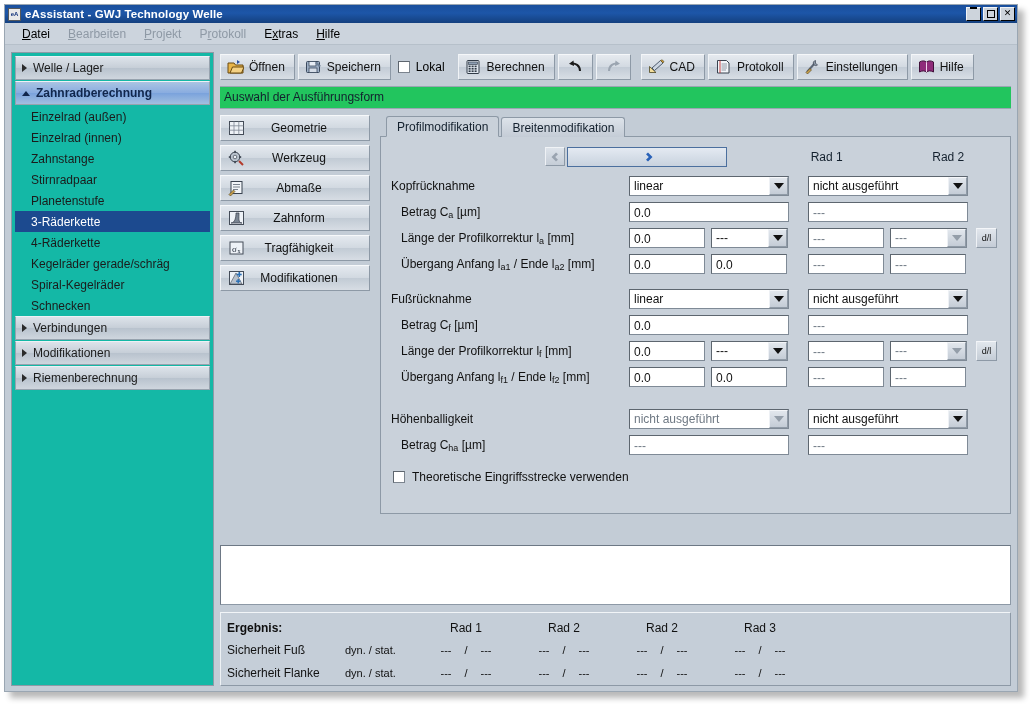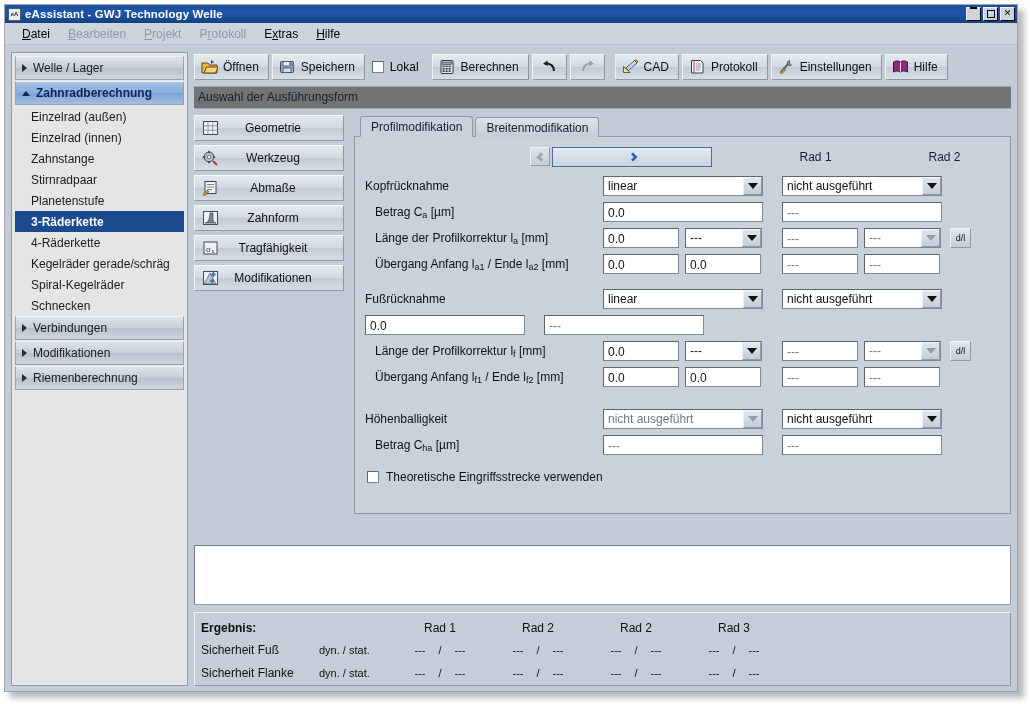--- a/index.html
+++ b/index.html
@@ -83,22 +83,22 @@
   .body-area {
     position: absolute;
     top: 41px; left: 0; right: 0; bottom: 0;
     background: #c3ccd6;
     padding: 6px 6px 5px 6px;
     display: flex;
   }
 
   
   .sidebar {
-    width: 177px;
-    background: #e5e5e5;
+    width: 203px;
+    background: #14b8a6;
     border: 1px solid #8e9aa6;
     border-top-color: #8e9aa6;
     margin-right: 6px;
     padding: 3px 3px;
     overflow: hidden;
   }
   .cat {
     background: linear-gradient(to bottom, #dde3ea 0%, #c7cfd8 48%, #b9c3ce 52%, #cfd6de 100%);
     border: 1px solid #97a2ae;
     border-top-color: #eef1f5;
@@ -128,21 +128,21 @@
   }
   .leaf {
     height: 21px;
     display: flex; align-items: center;
     padding-left: 16px;
     font-size: 12px; color: #1b1b1b;
   }
   .leaf.selected {
     background: #1c4a8f;
     color: #ffffff;
-    font-weight: bold;
+    font-weight: normal;
   }
 
   
   .rightpane {
     flex: 1;
     display: flex; flex-direction: column;
     min-width: 0;
   }
 
   
@@ -176,21 +176,21 @@
     border-top-color: #5d656e; border-left-color: #5d656e;
   }
   .ico { width: 17px; height: 16px; display: block; }
 
   
   .sect-head {
     font-size: 12px; color: #13202d;
     padding: 3px 0 4px 4px;
     border-top: 1px solid #9aa6b2;
     border-bottom: 1px solid #9aa6b2;
-    background: #737373;
+    background: #22c55e;
     margin-bottom: 6px;
   }
 
   
   .content-row { display: flex; flex: 1; min-height: 0; }
 
   .navbtns { width: 150px; margin-right: 10px; }
   .nav-btn {
     height: 26px; margin-bottom: 4px;
     background: linear-gradient(to bottom, #e4e9ef 0%, #d2d9e1 48%, #c2cbd5 52%, #d7dde4 100%);
@@ -760,20 +760,21 @@
                   <div class="sel">
                     <span class="selval">nicht ausgeführt</span>
                     <span class="arrowbox">
                         <span class="caret"></span>
                       </span>
                   </div>
                 </div>
               </div>
 
               <div class="frow">
+                <div class="flabel indent">Betrag C<sub>f</sub> [µm]</div>
                 <div class="grp1">
                   <div class="inp w-full">0.0</div>
                 </div>
                 <div class="grp2">
                   <div class="inp w-full dis">---</div>
                 </div>
               </div>
 
               <div class="frow">
                 <div class="flabel indent">Länge der Profilkorrektur l<sub>f</sub> [mm]</div>

